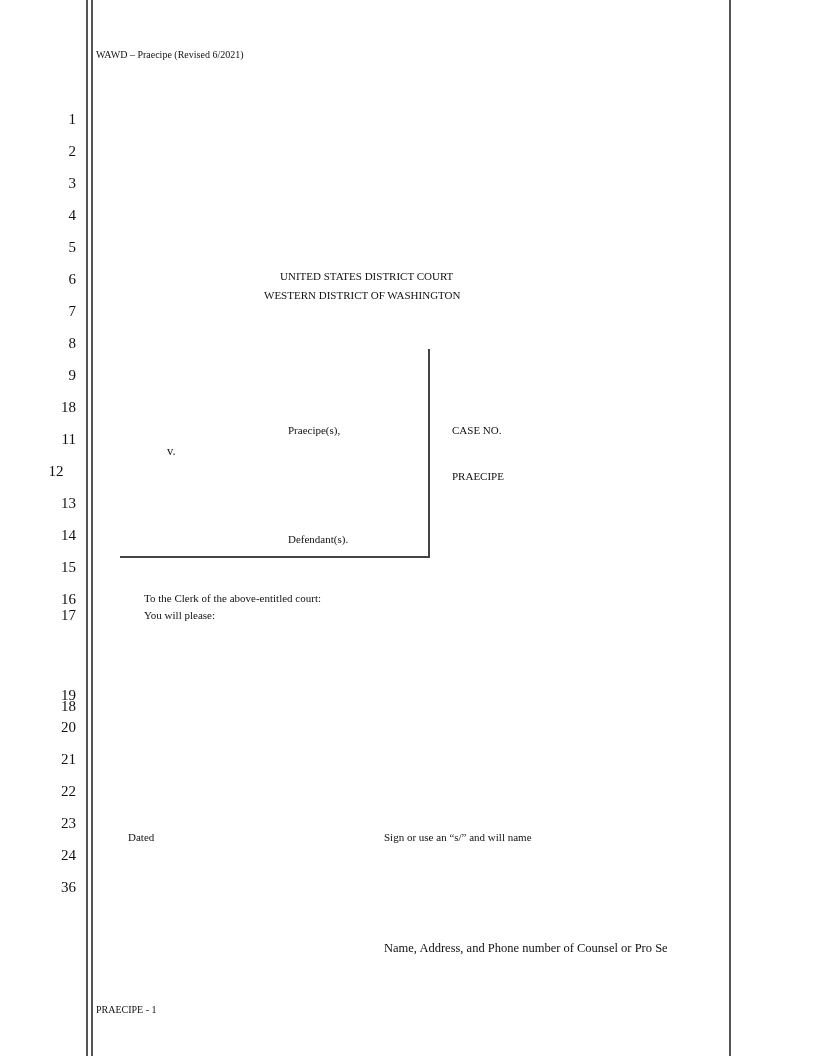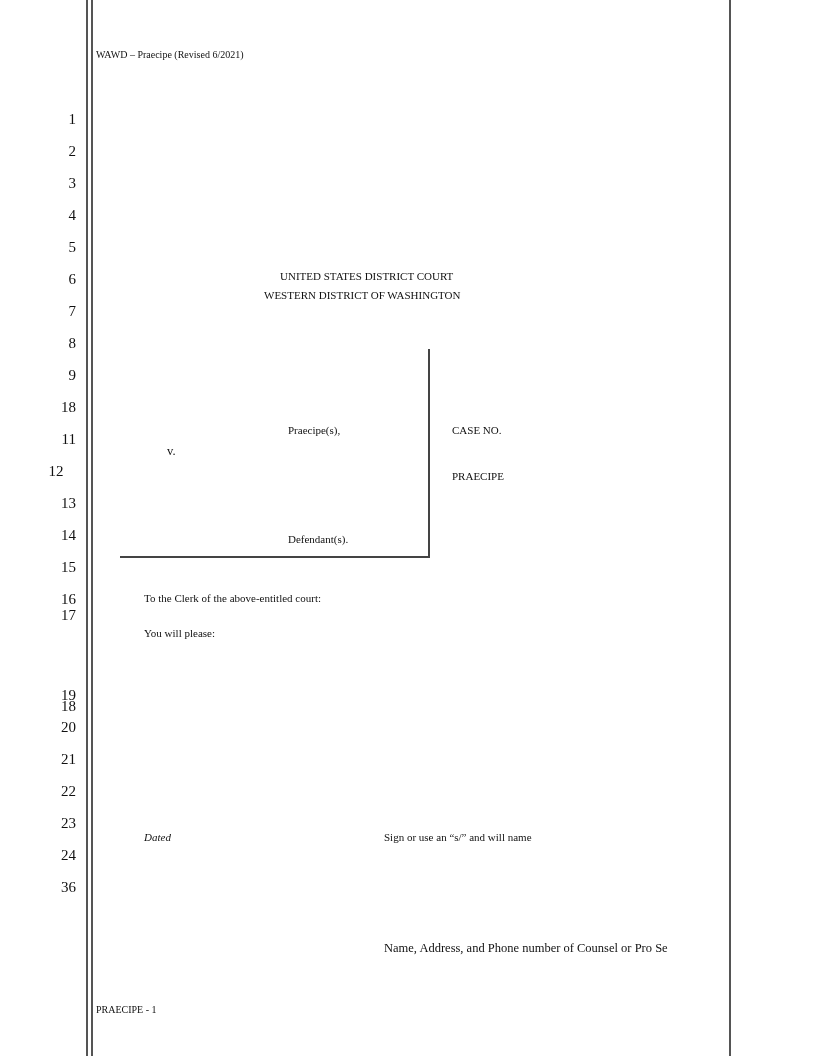--- a/index.html
+++ b/index.html
@@ -58,19 +58,19 @@
 <div class="caption-h"></div>
 
 <div class="abs t15" style="left:288px;top:424px;">Praecipe(s),</div>
 <div class="abs small" style="left:167px;top:444px;">v.</div>
 <div class="abs t15" style="left:288px;top:533px;">Defendant(s).</div>
 
 <div class="abs t15" style="left:452px;top:424px;">CASE NO.</div>
 <div class="abs t15" style="left:452px;top:470px;">PRAECIPE</div>
 
 <div class="abs t15" style="left:144px;top:592px;">To the Clerk of the above-entitled court:</div>
-<div class="abs t15" style="left:144px;top:609px;margin-top:18px;">You will please:</div>
+<div class="abs t15" style="left:144px;top:609px;">You will please:</div>
 
-<div class="abs t15" style="left:144px;top:831px;font-style:italic;">Dated</div>
+<div class="abs t15" style="left:128px;top:831px;">Dated</div>
 <div class="abs t15" style="left:384px;top:831px;">Sign or use an “s/” and will name</div>
 <div class="abs small" style="left:384px;top:941px;">Name, Address, and Phone number of Counsel or Pro Se</div>
 
 <div class="abs hdr" style="left:96px;top:1004px;">PRAECIPE - 1</div>
 
 </body></html>

